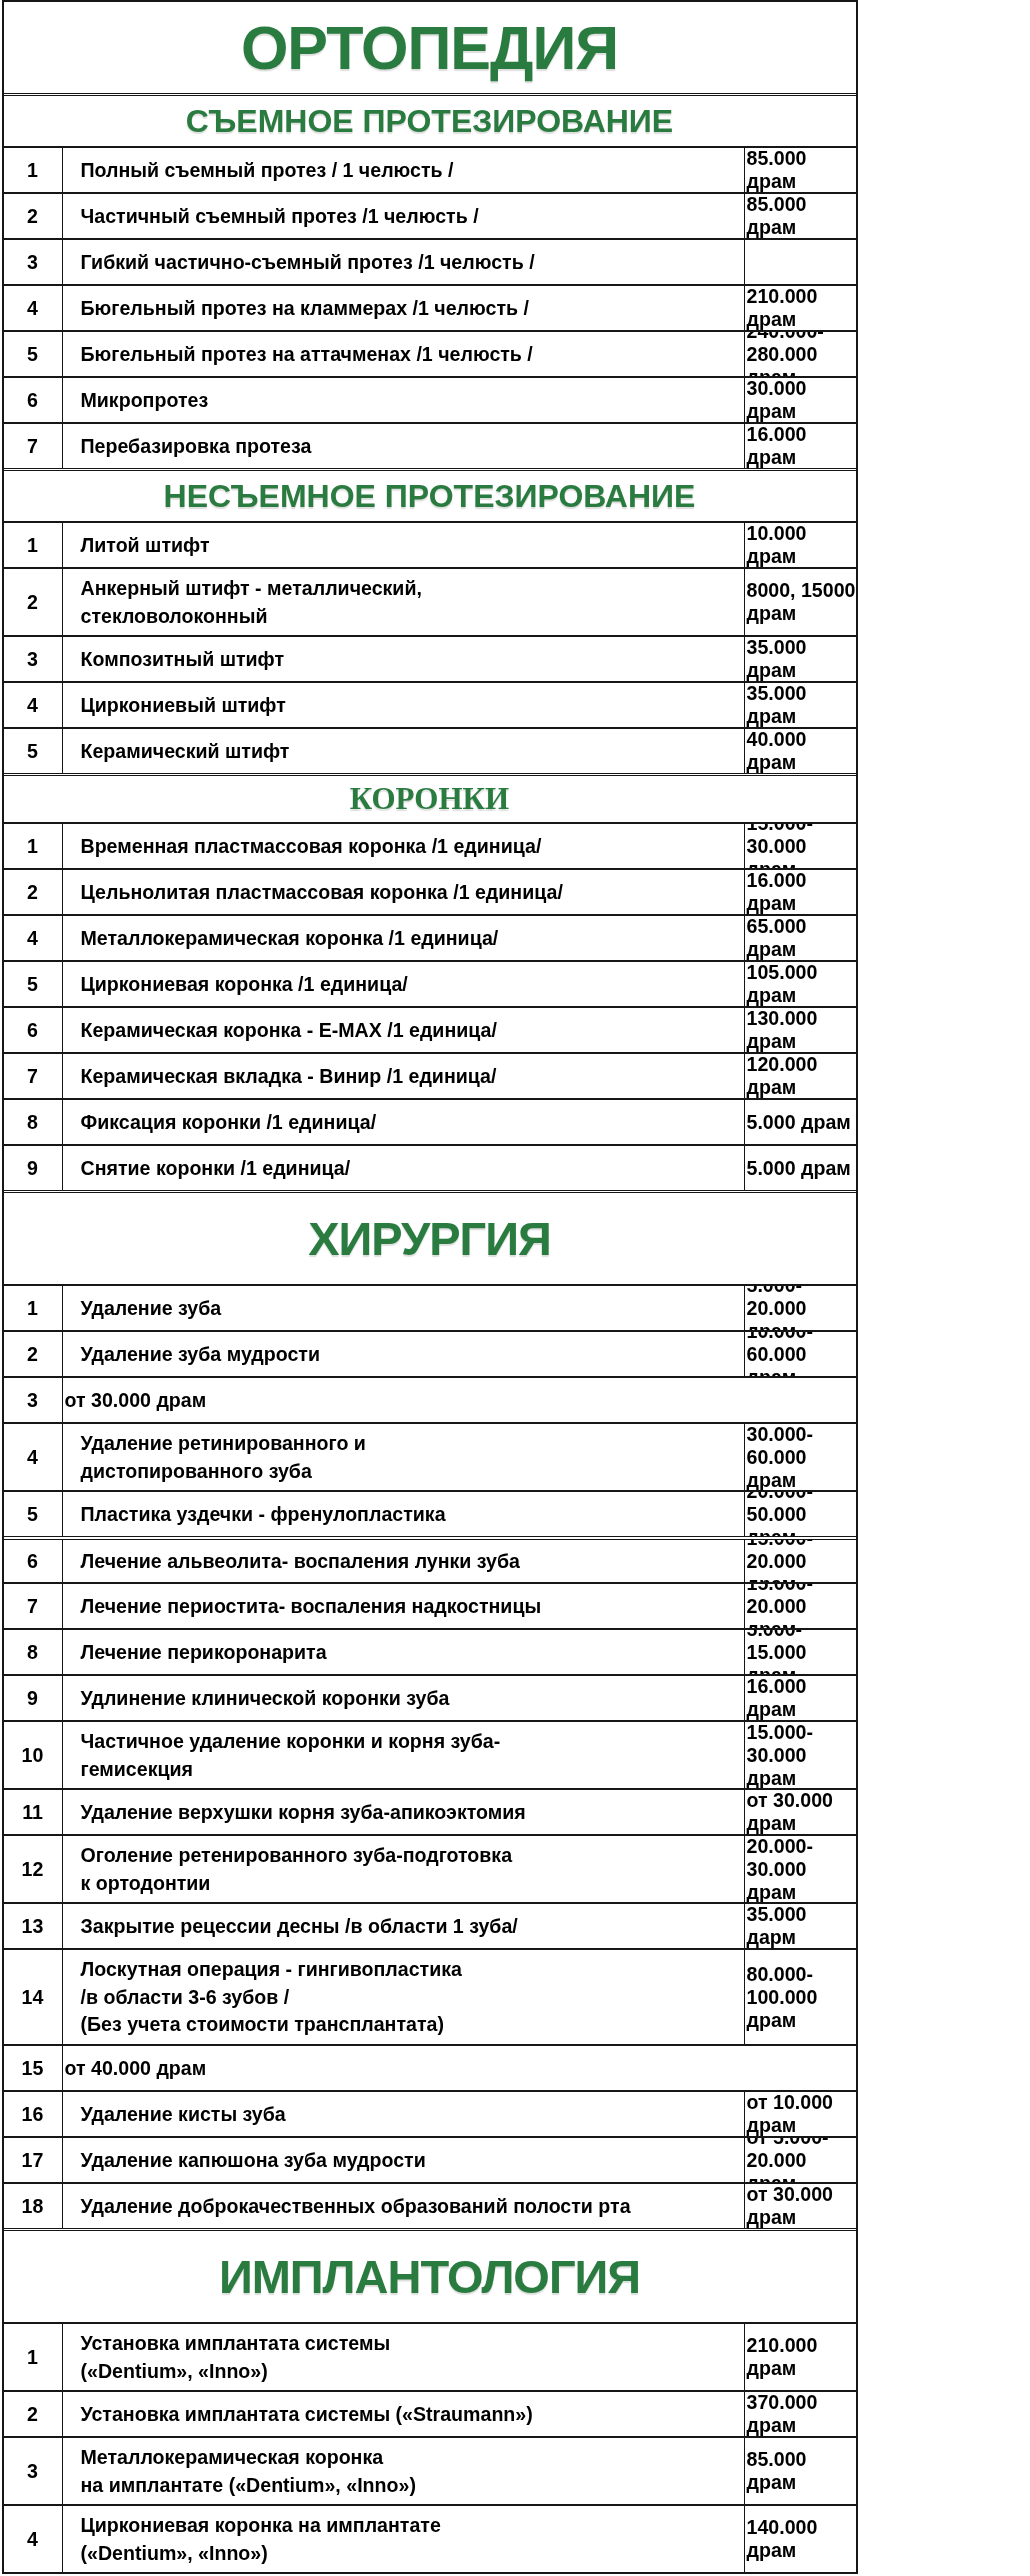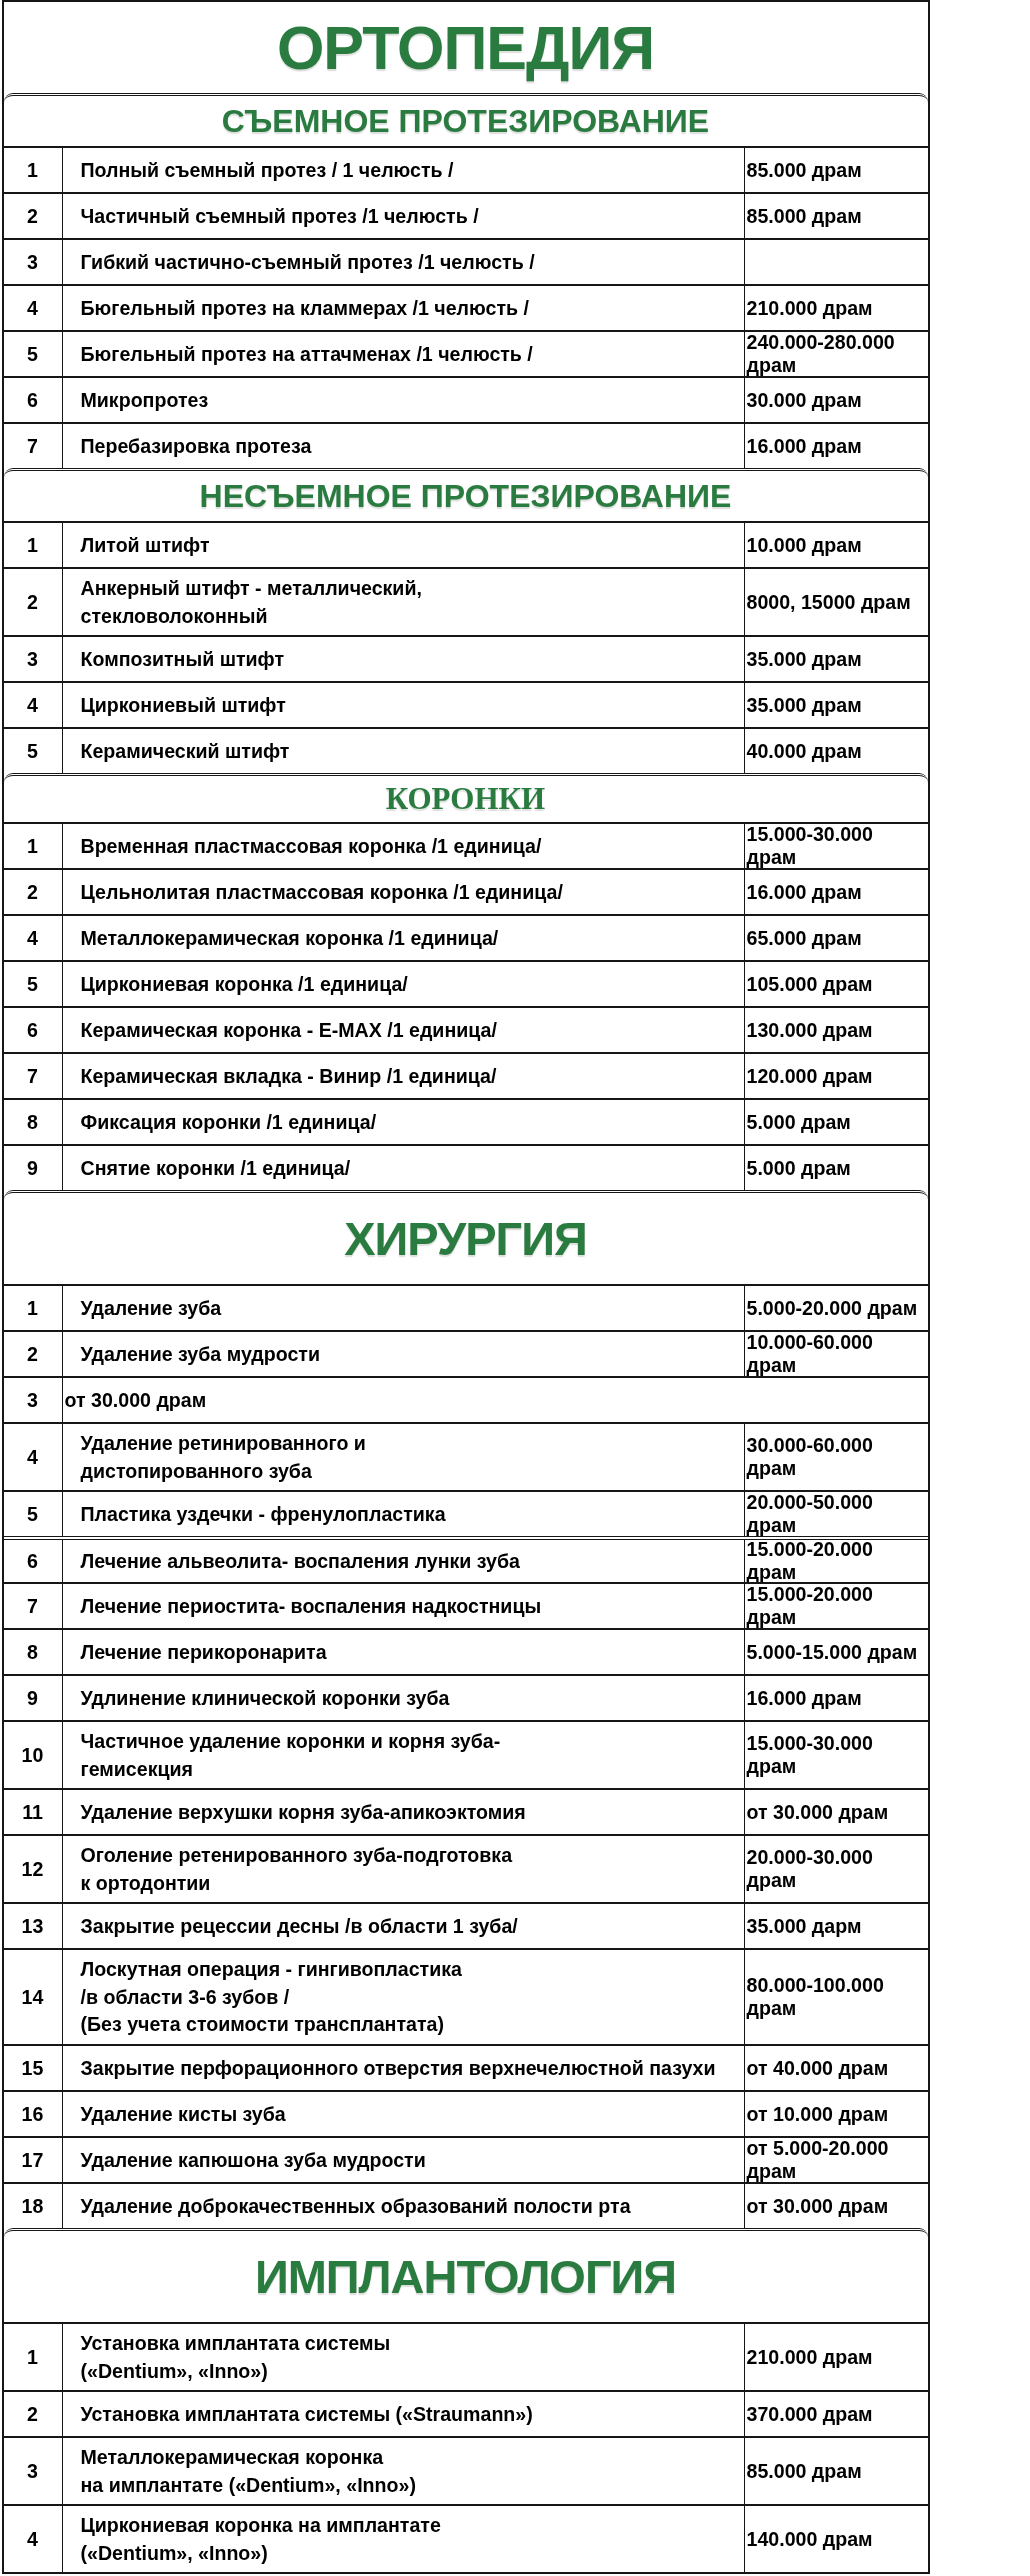--- a/index.html
+++ b/index.html
@@ -4,21 +4,21 @@
 <style>
   * { box-sizing: border-box; margin: 0; padding: 0; }
   html, body { background: #ffffff; }
   body {
     width: 1030px;
     font-family: "Liberation Sans", "DejaVu Sans", sans-serif;
     font-weight: bold;
     color: #000000;
   }
   .price-table {
-    width: 928px;
+    width: 856px;
     margin-left: 1.5px;
     border: 2.1px solid #161616;
     background: #ffffff;
   }
   .title-block {
     height: 91px;
     display: flex;
     align-items: center;
     justify-content: center;
   }
@@ -30,21 +30,20 @@
     white-space: nowrap;
   }
   .section-heading {
     display: flex;
     align-items: center;
     justify-content: center;
     border-top: 3.1px double #161616;
     color: #2a7b3f;
     text-shadow: 0 1.5px 1px rgba(160,160,160,0.35);
     white-space: nowrap;
-    border-radius: 9px;
   }
   .heading-sub   { height: 53px; font-size: 32px; }
   .heading-small { height: 49px;  font-size: 31px; font-family: Liberation Serif, serif; }
   .heading-big   { height: 94px; font-size: 47px; letter-spacing: -1px; }
   .row {
     display: grid;
     grid-template-columns: 59px 682px 1fr;
     border-top: 2.1px solid #161616;
   }
   .row.thick-top { border-top: 4.1px double #161616; }
@@ -386,25 +385,20 @@
           <div class="desc-lines">
             <div class="desc-line">Лоскутная операция - гингивопластика</div>
             <div class="desc-line">/в области 3-6 зубов /</div>
             <div class="desc-line">(Без учета стоимости трансплантата)</div>
           </div>
         </div>
         <div class="cell price">80.000-100.000 драм</div>
       </div>
       <div class="row lines-1">
         <div class="cell num">15</div>
-        <div class="cell desc">
-          <div class="desc-lines">
-            <div class="desc-line">Закрытие перфорационного отверстия верхнечелюстной пазухи</div>
-          </div>
-        </div>
         <div class="cell price">от 40.000 драм</div>
       </div>
       <div class="row lines-1">
         <div class="cell num">16</div>
         <div class="cell desc">
           <div class="desc-lines">
             <div class="desc-line">Удаление кисты зуба</div>
           </div>
         </div>
         <div class="cell price">от 10.000 драм</div>

